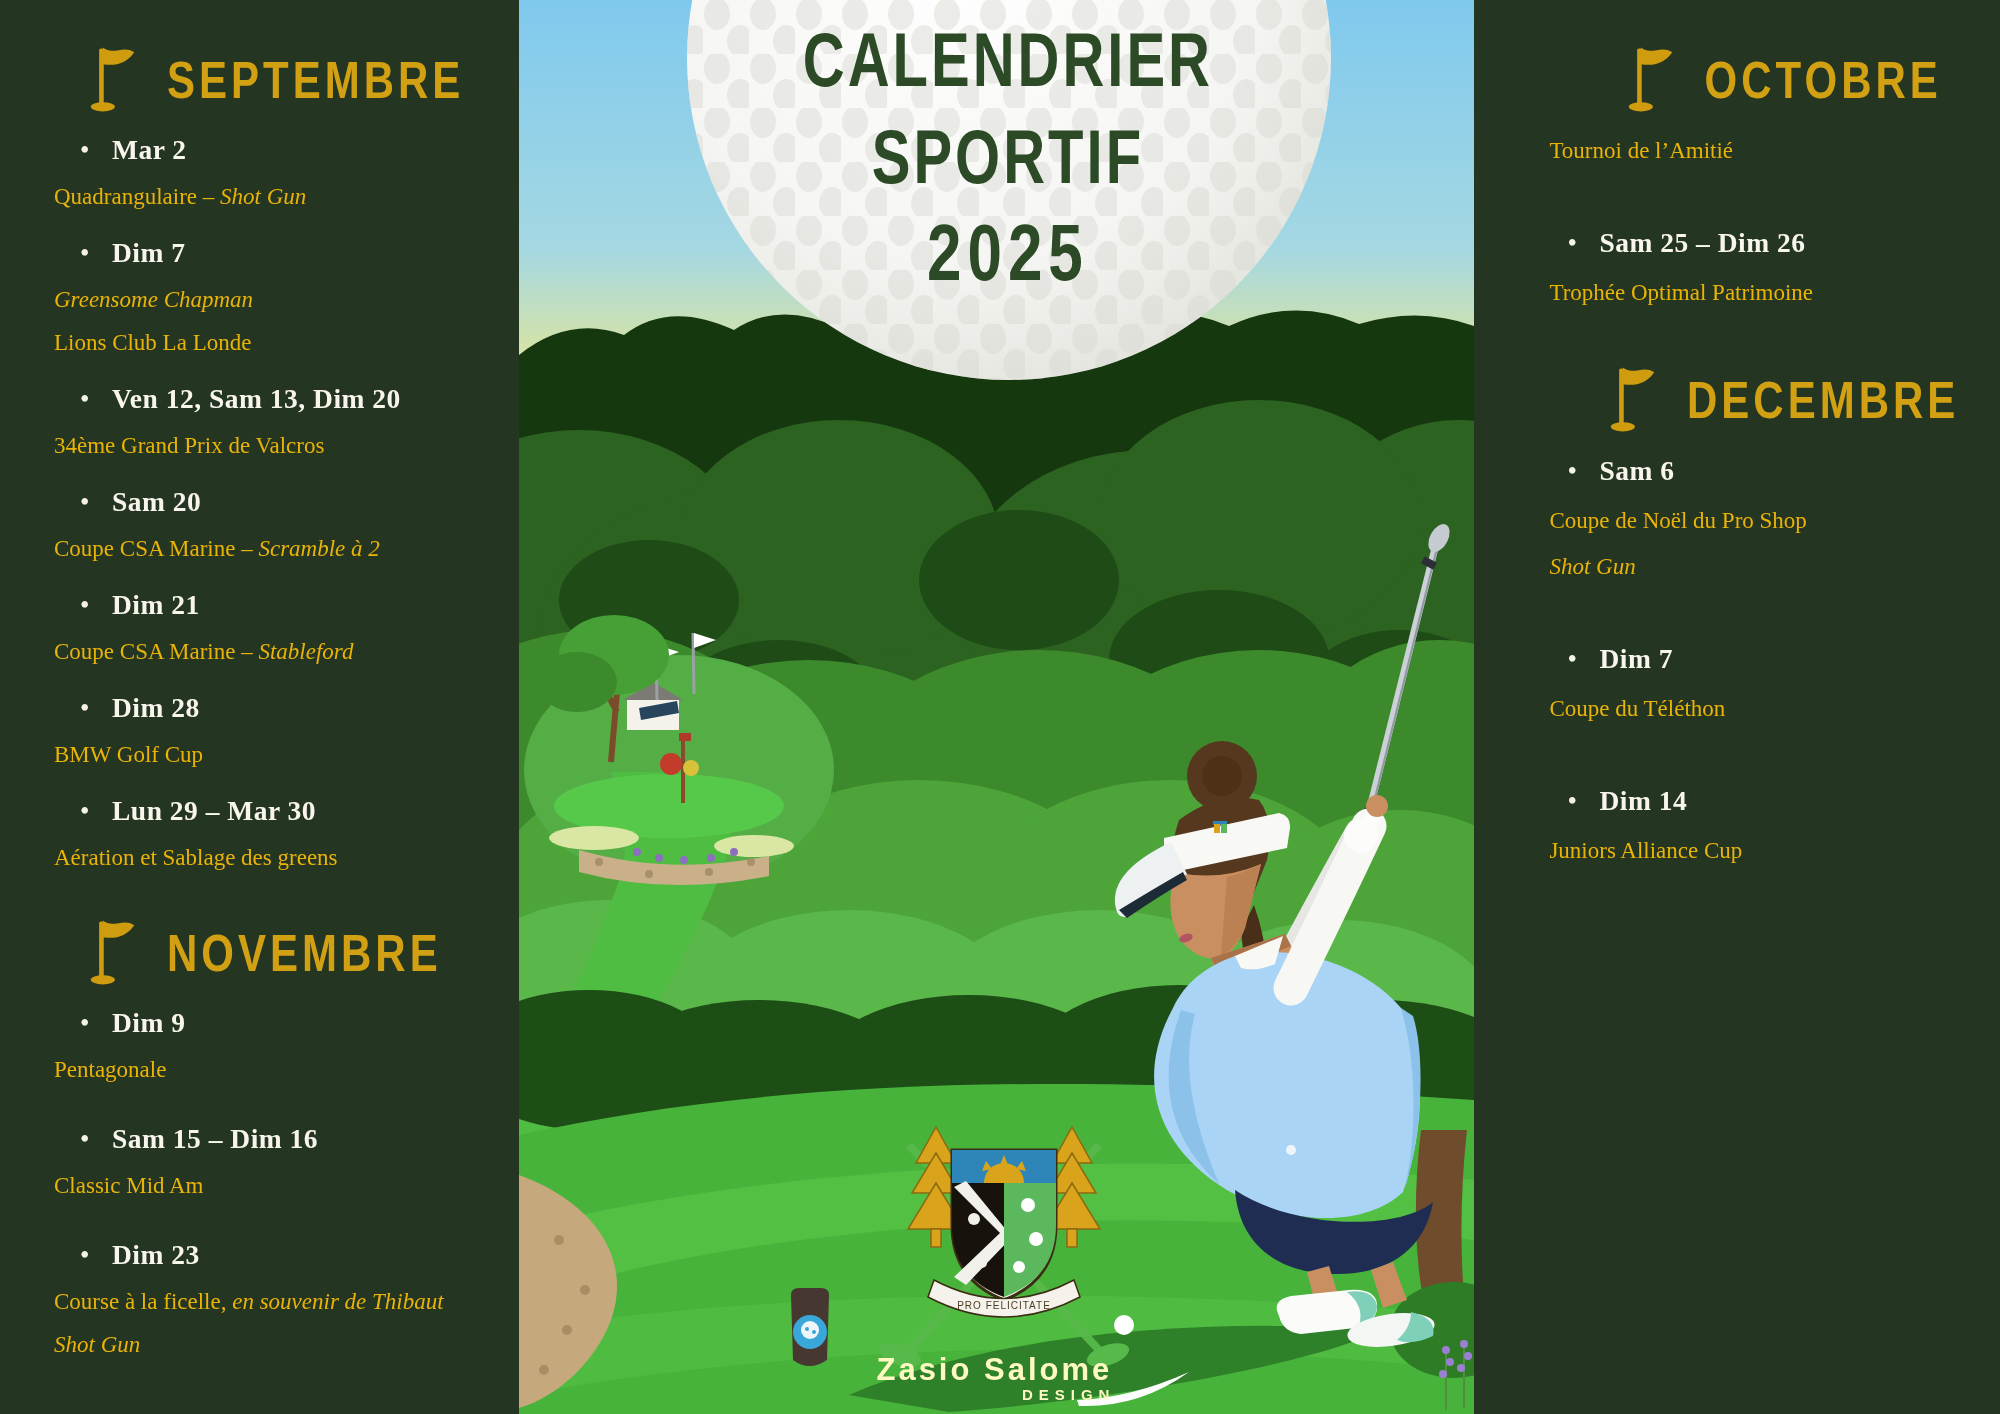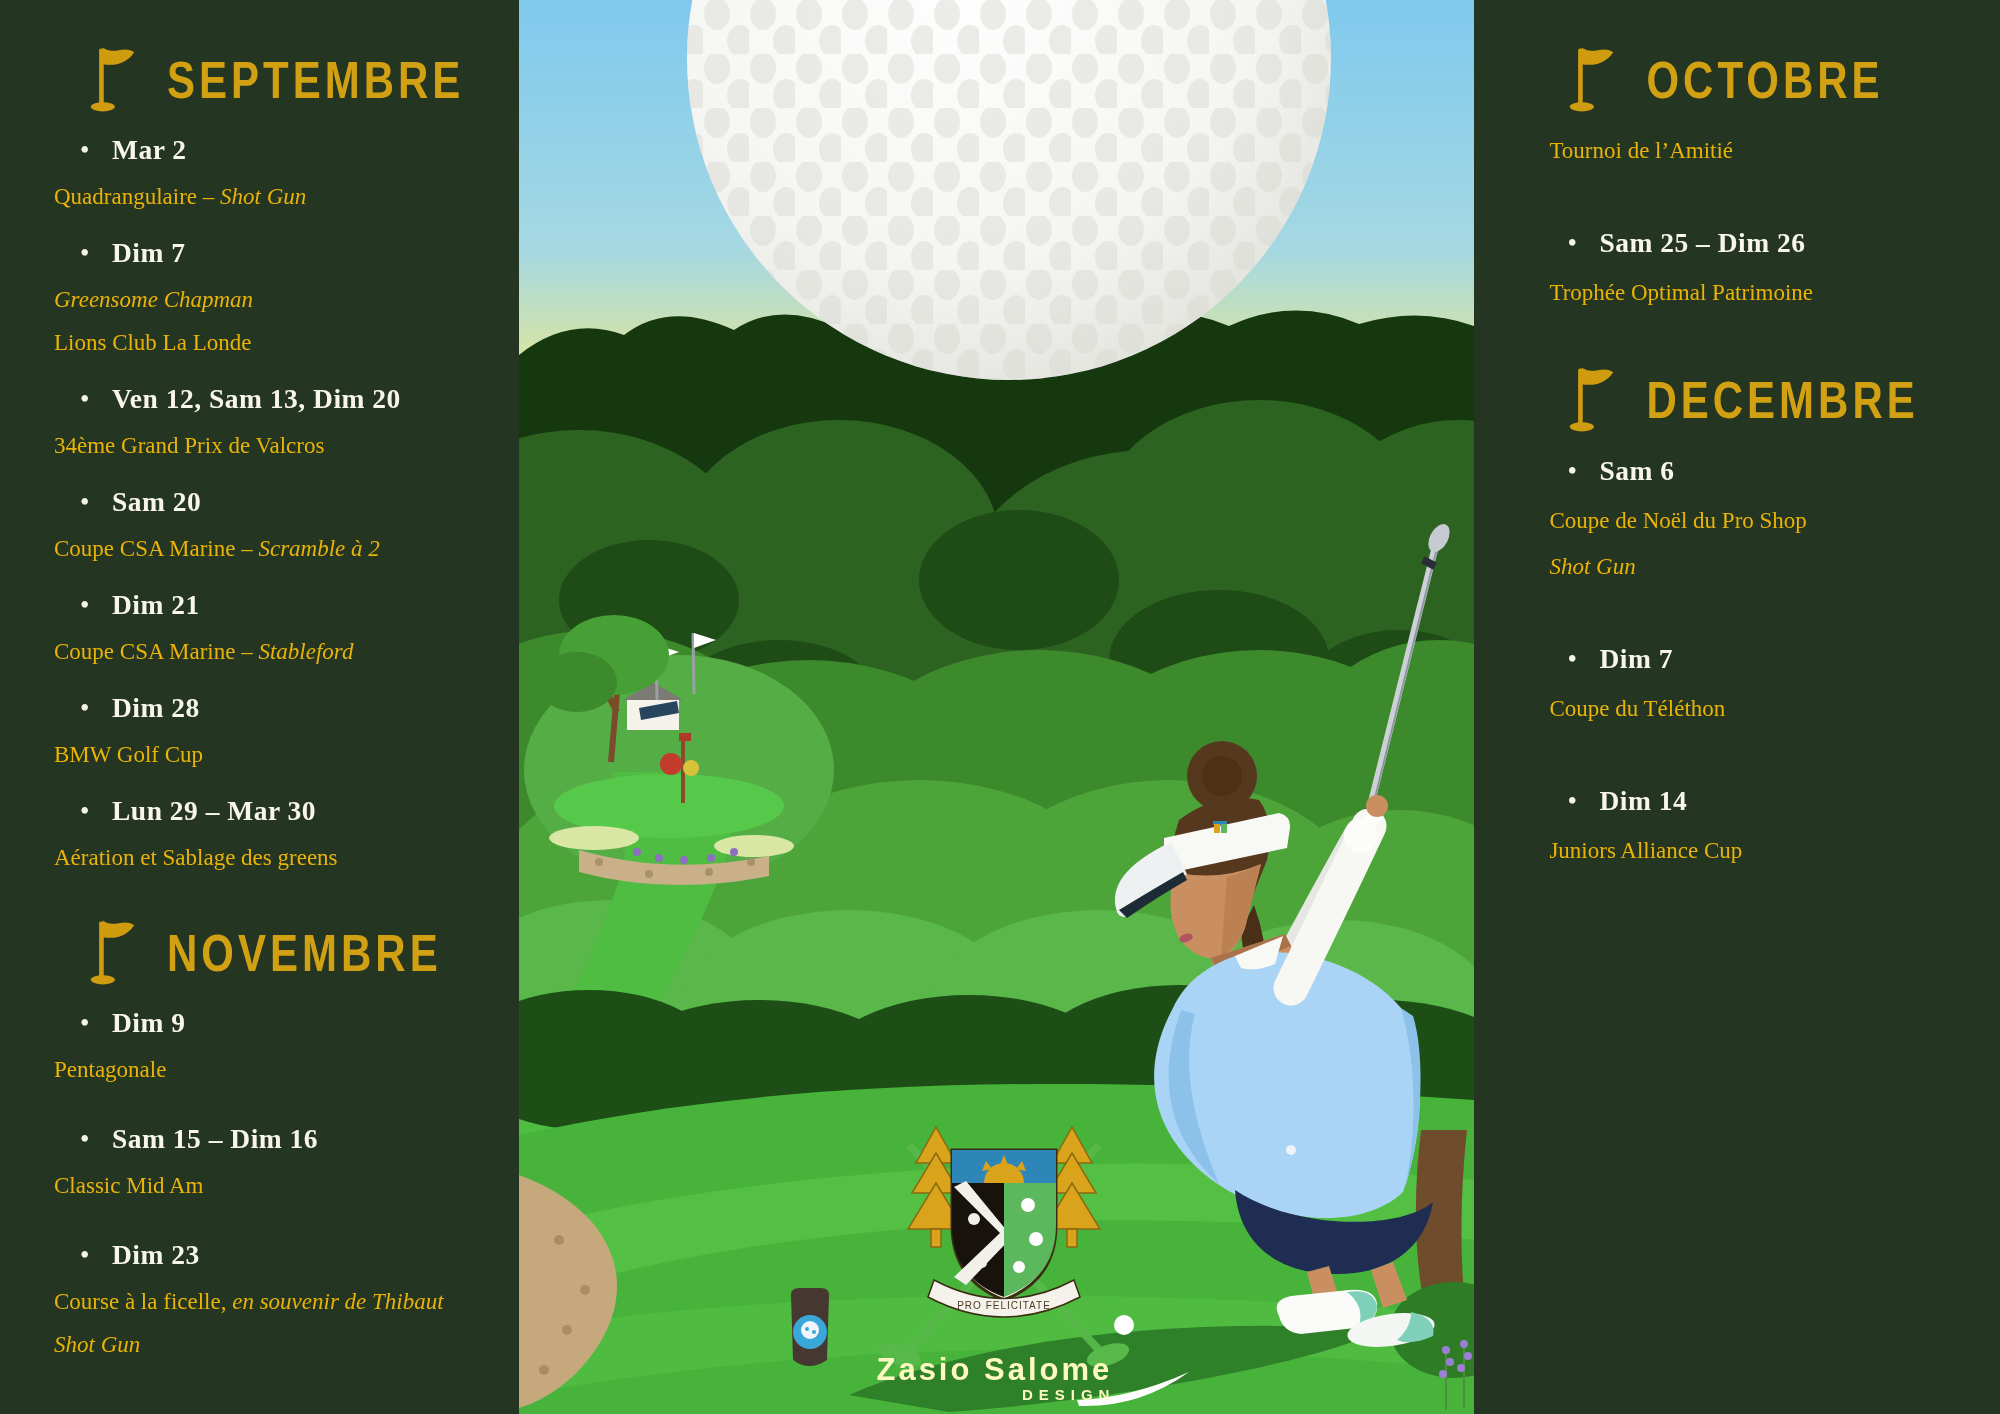--- a/index.html
+++ b/index.html
@@ -12,21 +12,21 @@
   }
   .panel { position:relative; z-index:2;margin-left:38px; }
   .panel.left  { width:520px; padding:42px 0 0 16px; }
   .panel.right { width:525px; padding:42px 0 0 37px; }
   .center { position:relative; width:955px; height:1414px; flex:0 0 auto; }
   .scene { position:absolute; inset:0; display:block; }
 
   
   .month-header { display:flex; align-items:flex-start; margin-bottom:12px; }
   .left  .month-header { padding-left:31px; }
-  .right .month-header { padding-left:15px; }
+  .right .month-header { padding-left:15px;justify-content:center; }
   .flag { width:56px; height:74px; flex:0 0 auto; }
   .flag svg { width:100%; height:100%; }
   .month-name {
     font-family:"Liberation Sans", sans-serif;
     font-weight:700; font-size:42px; letter-spacing:4px;
     color:#d2a013; margin-left:26px; margin-top:14px;
     transform:scaleY(1.25); transform-origin:left center;
     white-space:nowrap;
   }
 
@@ -382,20 +382,25 @@
           <circle cx="924" cy="1374" r="4"></circle>
         <circle cx="945" cy="1344" r="4"></circle>
           <circle cx="949" cy="1356" r="4"></circle>
           <circle cx="942" cy="1368" r="4"></circle>
       </g>
     </g>
 
     <path d="M558,1400 Q612,1398 670,1372 Q620,1408 560,1406 Z" fill="#fdfdfd"></path>
   </svg>
 
+  <div class="title">
+    <div class="title-line l1">CALENDRIER</div>
+    <div class="title-line l2">SPORTIF</div>
+    <div class="title-line l3">2025</div>
+  </div>
 
   <div class="signature">
     <div class="sig-name">Zasio Salome</div>
     <div class="sig-sub">DESIGN</div>
   </div>
 </main>
 
 <aside class="panel right">
 
   <section class="month">

